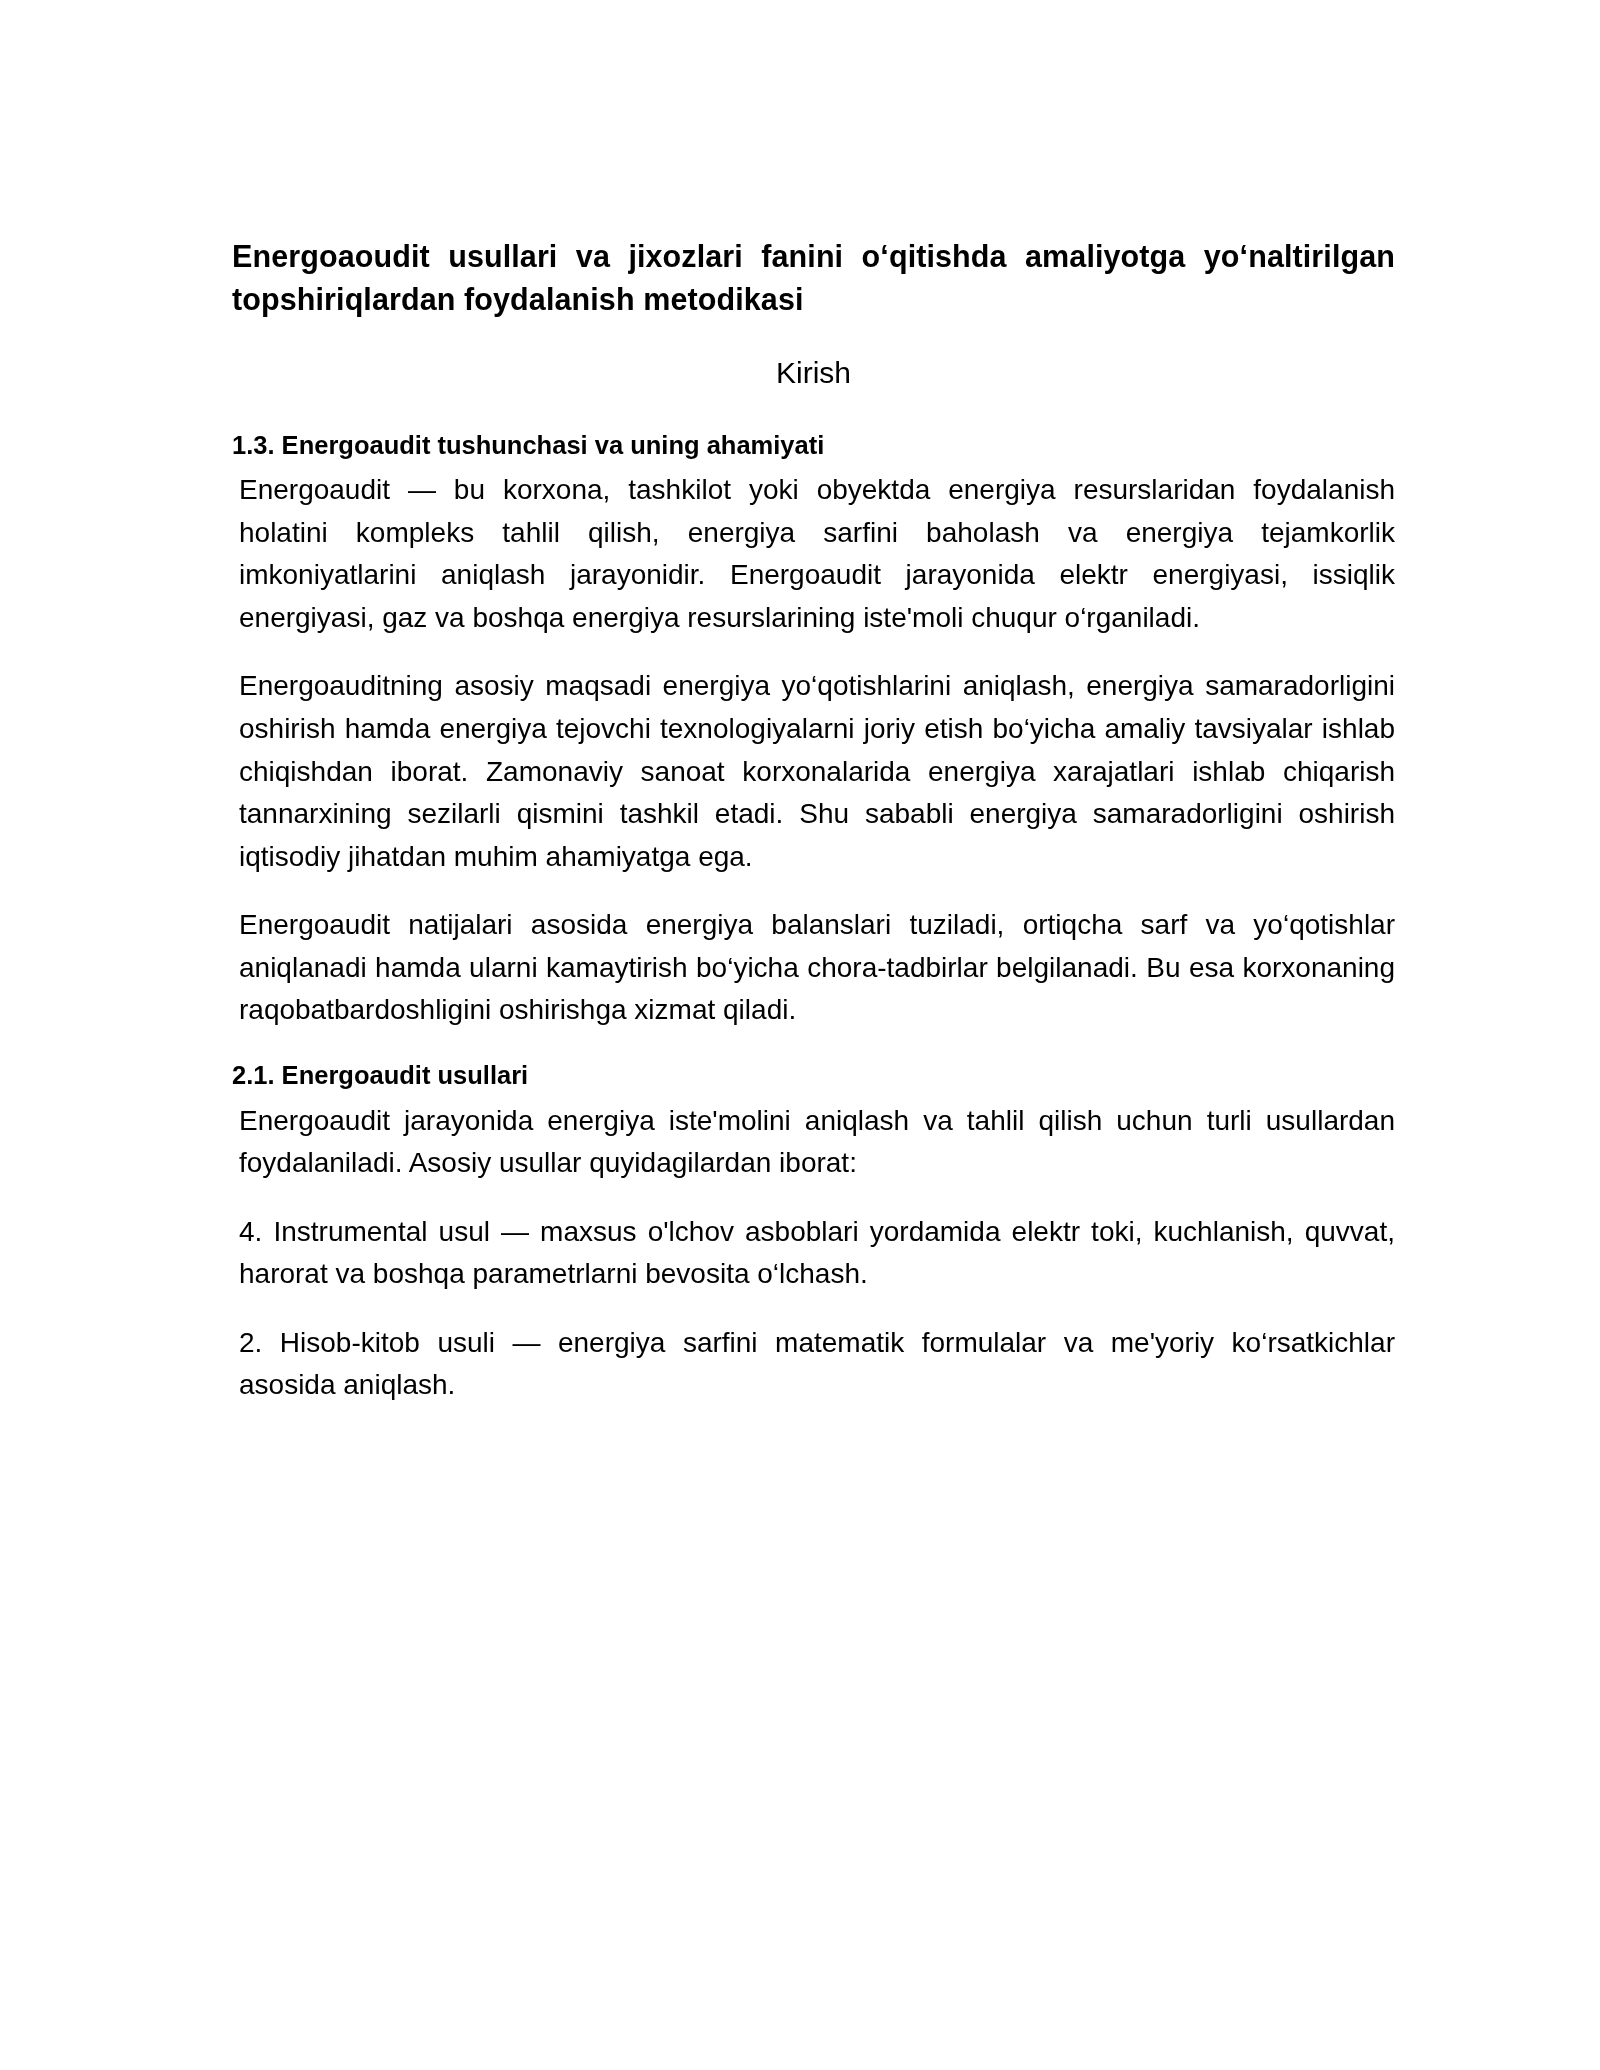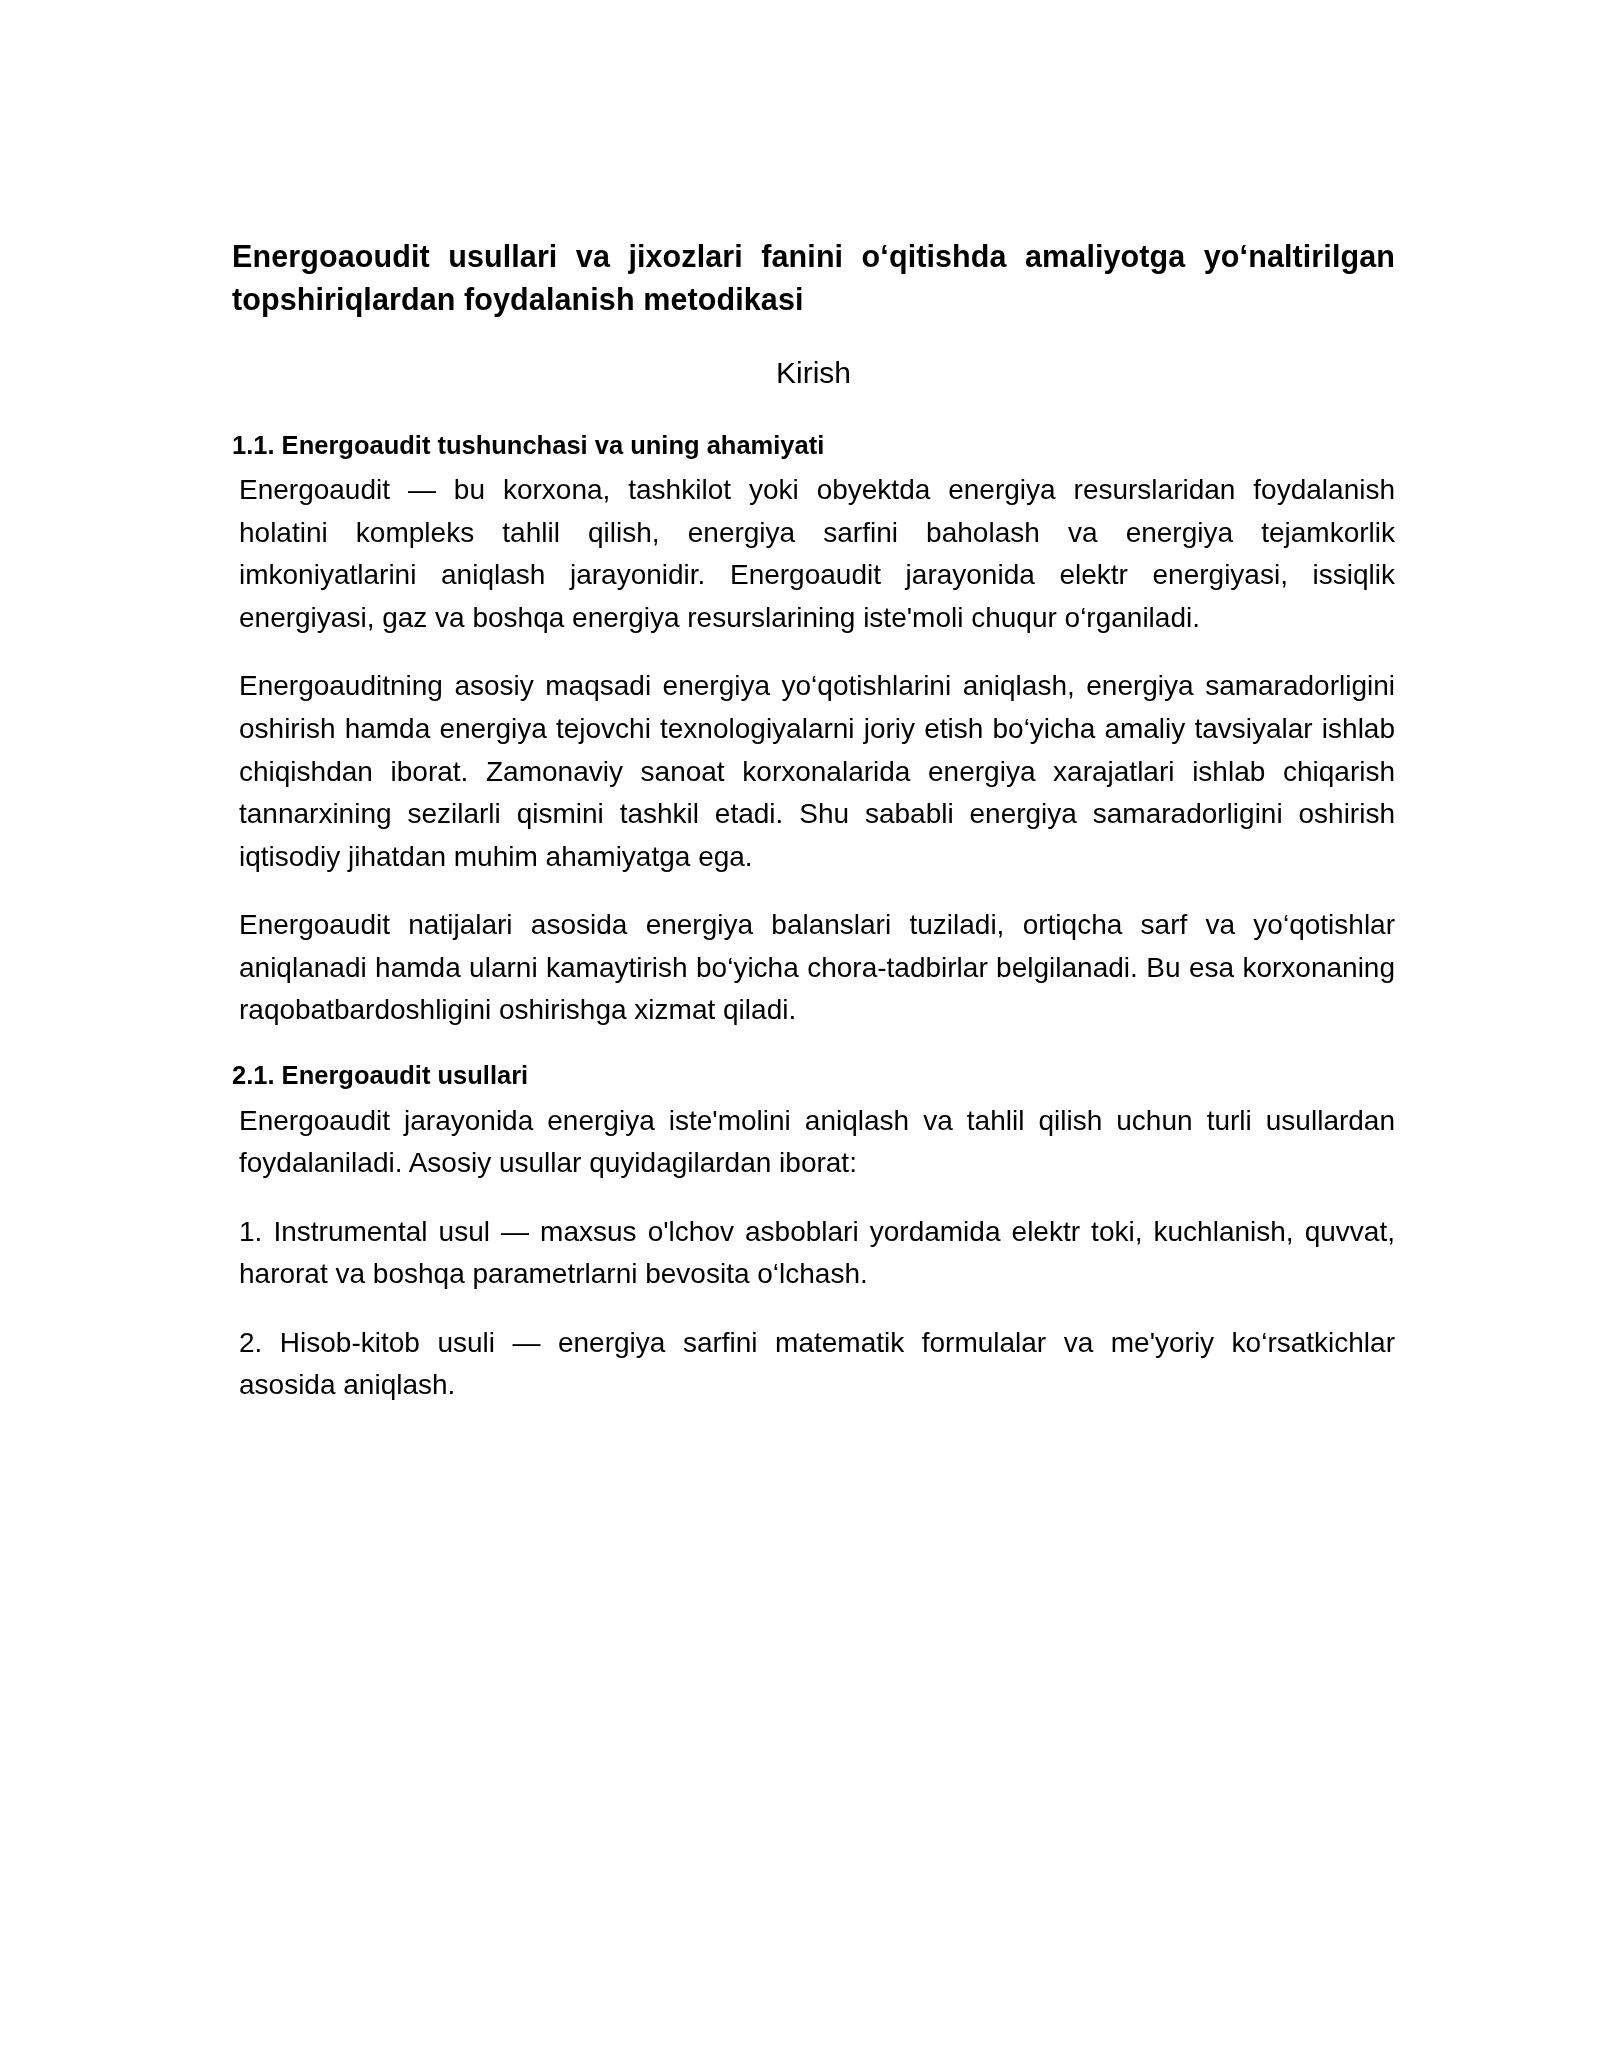--- a/index.html
+++ b/index.html
@@ -59,30 +59,30 @@
 </style>
 </head>
 <body>
 
 <div class="page">
 
   <h1 class="doc-title">Energoaoudit usullari va jixozlari fanini o‘qitishda amaliyotga yo‘naltirilgan topshiriqlardan foydalanish metodikasi</h1>
 
   <h2 class="section-heading-center">Kirish</h2>
 
-  <h3 class="sub-heading">1.1. Energoaudit tushunchasi va uning ahamiyati</h3>
+  <h3 class="sub-heading">1.3. Energoaudit tushunchasi va uning ahamiyati</h3>
 
   <p class="body-text">Energoaudit — bu korxona, tashkilot yoki obyektda energiya resurslaridan foydalanish holatini kompleks tahlil qilish, energiya sarfini baholash va energiya tejamkorlik imkoniyatlarini aniqlash jarayonidir. Energoaudit jarayonida elektr energiyasi, issiqlik energiyasi, gaz va boshqa energiya resurslarining iste'moli chuqur o‘rganiladi.</p>
 
   <p class="body-text">Energoauditning asosiy maqsadi energiya yo‘qotishlarini aniqlash, energiya samaradorligini oshirish hamda energiya tejovchi texnologiyalarni joriy etish bo‘yicha amaliy tavsiyalar ishlab chiqishdan iborat. Zamonaviy sanoat korxonalarida energiya xarajatlari ishlab chiqarish tannarxining sezilarli qismini tashkil etadi. Shu sababli energiya samaradorligini oshirish iqtisodiy jihatdan muhim ahamiyatga ega.</p>
 
   <p class="body-text">Energoaudit natijalari asosida energiya balanslari tuziladi, ortiqcha sarf va yo‘qotishlar aniqlanadi hamda ularni kamaytirish bo‘yicha chora-tadbirlar belgilanadi. Bu esa korxonaning raqobatbardoshligini oshirishga xizmat qiladi.</p>
 
   <h3 class="sub-heading">2.1. Energoaudit usullari</h3>
 
   <p class="body-text">Energoaudit jarayonida energiya iste'molini aniqlash va tahlil qilish uchun turli usullardan foydalaniladi. Asosiy usullar quyidagilardan iborat:</p>
 
-  <p class="body-text">1. Instrumental usul — maxsus o'lchov asboblari yordamida elektr toki, kuchlanish, quvvat, harorat va boshqa parametrlarni bevosita o‘lchash.</p>
+  <p class="body-text">4. Instrumental usul — maxsus o'lchov asboblari yordamida elektr toki, kuchlanish, quvvat, harorat va boshqa parametrlarni bevosita o‘lchash.</p>
 
   <p class="body-text">2. Hisob-kitob usuli — energiya sarfini matematik formulalar va me'yoriy ko‘rsatkichlar asosida aniqlash.</p>
 
 
 </div>
 
 </body></html>

